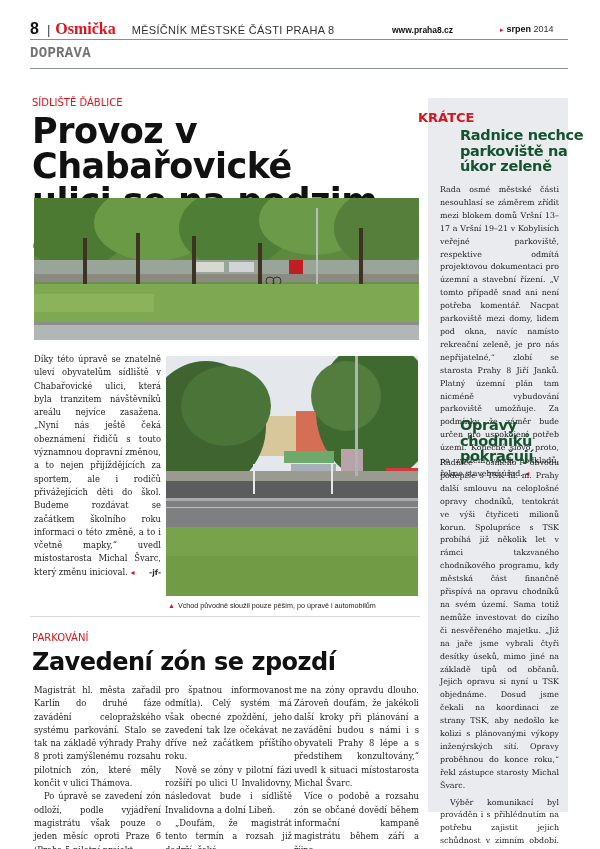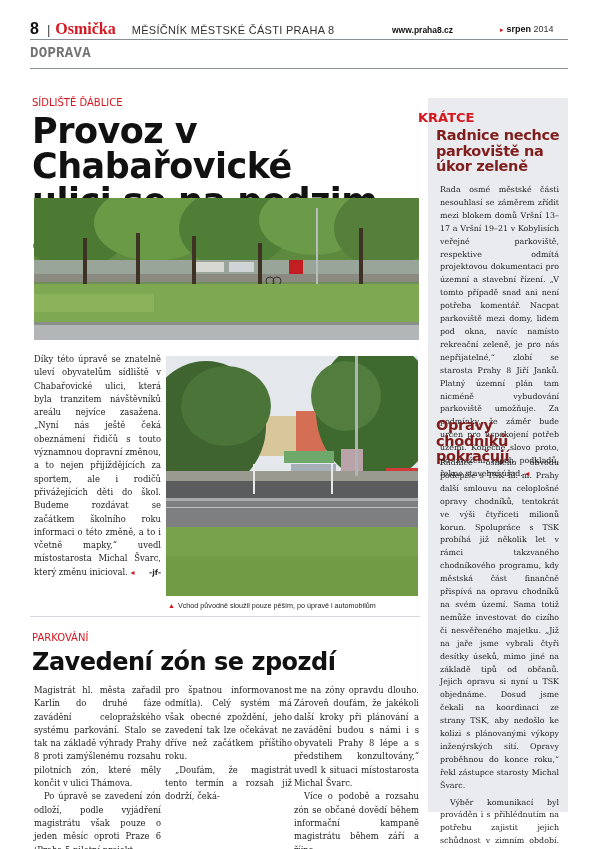--- a/index.html
+++ b/index.html
@@ -46,21 +46,21 @@
 
   .k2 { left: 32px; top: 632px; text-align: right; }
   .h2 { left: 32px; top: 647px; font-size: 24px; line-height: 30px; }
   .c2 { left: 34px; top: 684px; width: 127px; }
   .c3 { left: 165px; top: 684px; width: 127px; }
   .c4 { left: 294px; top: 684px; width: 125px; }
 
   
   .side { left: 428px; top: 98px; width: 140px; height: 714px; background: #e9ebee; }
   .sk { left: 418px; top: 110px; font-family: "DejaVu Sans", sans-serif; font-weight: bold; font-size: 13px; color: #d5161e; }
-  .sh { font-family: "DejaVu Sans", sans-serif; font-weight: bold; color: #7f1d1d; font-size: 14.5px; line-height: 15.5px; letter-spacing: -0.3px; }
+  .sh { font-family: "DejaVu Sans", sans-serif; font-weight: bold; color: #14532d; font-size: 14.5px; line-height: 15.5px; letter-spacing: -0.3px; margin-left: 24px; }
   .sh1 { left: 436px; top: 128px; width: 130px; }
   .sb { font-family: "DejaVu Serif", serif; font-size: 7.9px; line-height: 12.9px; color: #222; width: 127px; }
   .sb p { margin: 4px; }
   .sb p + p { text-indent: 10px; }
   .sb1 { left: 436px; top: 180px; }
   .sh2 { left: 436px; top: 418px; width: 130px; }
   .sb2 { left: 436px; top: 453px; }
 </style>
 </head>
 <body>
@@ -151,20 +151,21 @@
 
 <div class="abs kicker k2">PARKOVÁNÍ</div>
 <div class="abs headline h2">Zavedení zón se zpozdí</div>
 
 <div class="abs col c2">
   <p>Magistrát hl. města zařadil Karlín do druhé fáze zavádění celopražského systému parkování. Stalo se tak na základě výhrady Prahy 8 proti zamýšlenému rozsahu pilotních zón, které měly končit v ulici Thámova.</p>
   <p>Po úpravě se zavedení zón odloží, podle vyjádření magistrátu však pouze o jeden měsíc oproti Praze 6 (Praha 5 pilotní projekt</p>
 </div>
 <div class="abs col c3">
   <p style="text-indent:0">pro špatnou informovanost odmítla). Celý systém má však obecné zpoždění, jeho zavedení tak lze očekávat ne dříve než začátkem příštího roku.</p>
+  <p>Nově se zóny v pilotní fázi rozšíří po ulici U Invalidovny, následovat bude i sídliště Invalidovna a dolní Libeň.</p>
   <p>„Doufám, že magistrát tento termín a rozsah již dodrží, čeká-</p>
 </div>
 <div class="abs col c4">
   <p>me na zóny opravdu dlouho. Zároveň doufám, že jakékoli další kroky při plánování a zavádění budou s námi i s obyvateli Prahy 8 lépe a s předstihem konzultovány,“ uvedl k situaci místostarosta Michal Švarc.</p>
   <p><span>Více o podobě a rozsahu zón se občané dovědí během informační kampaně magistrátu během září a října.</span> <span class="endmark">◂</span></p>
 </div>
 
 <div class="abs side"></div>
 <div class="abs sk">KRÁTCE</div>
 <div class="abs sh sh1">Radnice nechce parkoviště na úkor zeleně</div>

